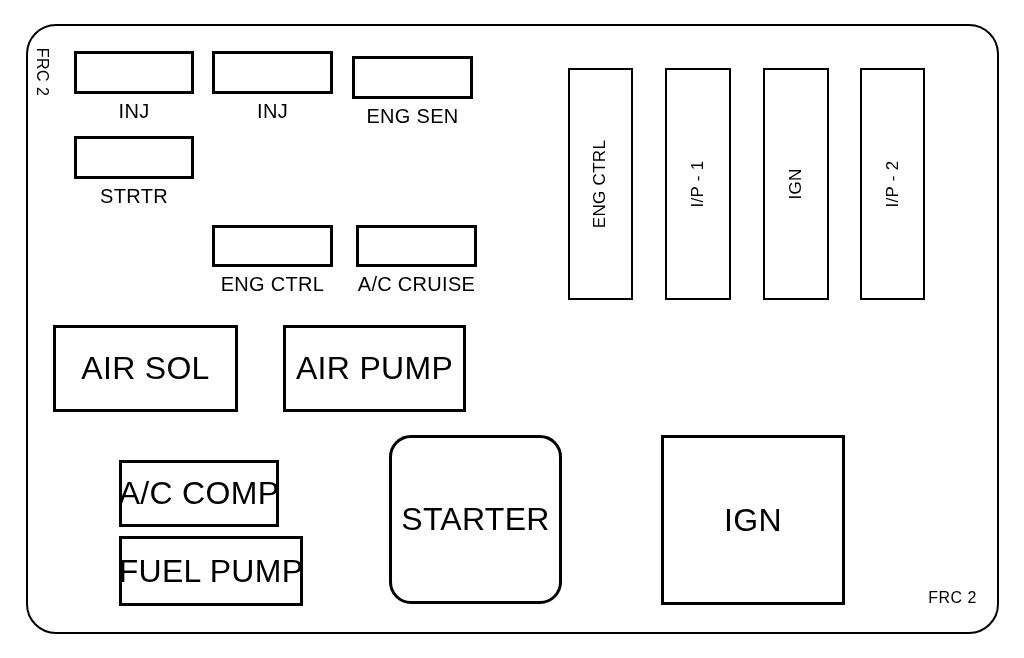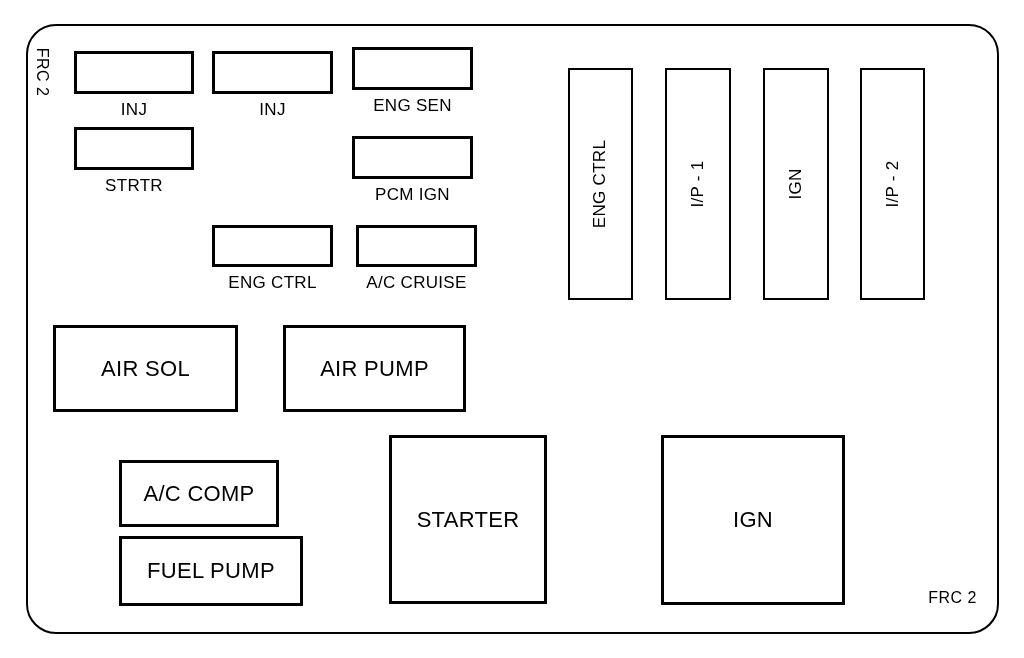--- a/index.html
+++ b/index.html
@@ -60,21 +60,21 @@
     border: 3px solid #000000;
     box-sizing: border-box;
     width: 100%;
     height: 43px;
     background: #ffffff;
   }
   .glabel {
     margin-top: 6px;
     width: 100%;
     text-align: center;
-    font-size: 17px;
+    font-size: 20px;
     letter-spacing: 0.3px;
     white-space: nowrap;
   }
   
   .vfuse {
     position: absolute;
     top: 68px;
     height: 232px;
     border: 2px solid #000000;
     box-sizing: border-box;
@@ -91,21 +91,21 @@
   }
   
   .relay {
     position: absolute;
     border: 3px solid #000000;
     box-sizing: border-box;
     background: #ffffff;
     display: flex;
     align-items: center;
     justify-content: center;
-    font-size: 22px;
+    font-size: 32px;
     letter-spacing: 0.3px;
     white-space: nowrap;
   }
 </style>
 </head>
 <body>
 
 <div class="canvas">
 
   <div class="panel-outline"></div>
@@ -114,32 +114,28 @@
   <div class="frc-br">FRC 2</div>
 
   <div class="gcell" style="left:74px; top:51px; width:120px;">
     <div class="gbox"></div>
     <div class="glabel">INJ</div>
   </div>
   <div class="gcell" style="left:212px; top:51px; width:121px;">
     <div class="gbox"></div>
     <div class="glabel">INJ</div>
   </div>
-  <div class="gcell" style="left:352px; top:47px; width:121px;">
+  <div class="gcell" style="left:352px; top:56px; width:121px;">
     <div class="gbox"></div>
     <div class="glabel">ENG SEN</div>
   </div>
 
-  <div class="gcell" style="left:74px; top:127px; width:120px;">
+  <div class="gcell" style="left:74px; top:136px; width:120px;">
     <div class="gbox"></div>
     <div class="glabel">STRTR</div>
-  </div>
-  <div class="gcell" style="left:352px; top:136px; width:121px;">
-    <div class="gbox"></div>
-    <div class="glabel">PCM IGN</div>
   </div>
 
   <div class="gcell" style="left:212px; top:225px; width:121px;">
     <div class="gbox" style="height:42px;"></div>
     <div class="glabel">ENG CTRL</div>
   </div>
   <div class="gcell" style="left:356px; top:225px; width:121px;">
     <div class="gbox" style="height:42px;"></div>
     <div class="glabel">A/C CRUISE</div>
   </div>
@@ -162,20 +158,20 @@
   </div>
   <div class="relay" style="left:283px; top:325px; width:183px; height:87px;">
     <span>AIR PUMP</span>
   </div>
   <div class="relay" style="left:119px; top:460px; width:160px; height:67px;">
     <span>A/C COMP</span>
   </div>
   <div class="relay" style="left:119px; top:536px; width:184px; height:70px;">
     <span>FUEL PUMP</span>
   </div>
-  <div class="relay" style="left:389px; top:435px; width:158px; height:169px;">
+  <div class="relay" style="left:389px; top:435px; width:173px; height:169px;border-radius:22px;">
     <span>STARTER</span>
   </div>
   <div class="relay" style="left:661px; top:435px; width:184px; height:170px;">
     <span>IGN</span>
   </div>
 
 </div>
 
 </body></html>

